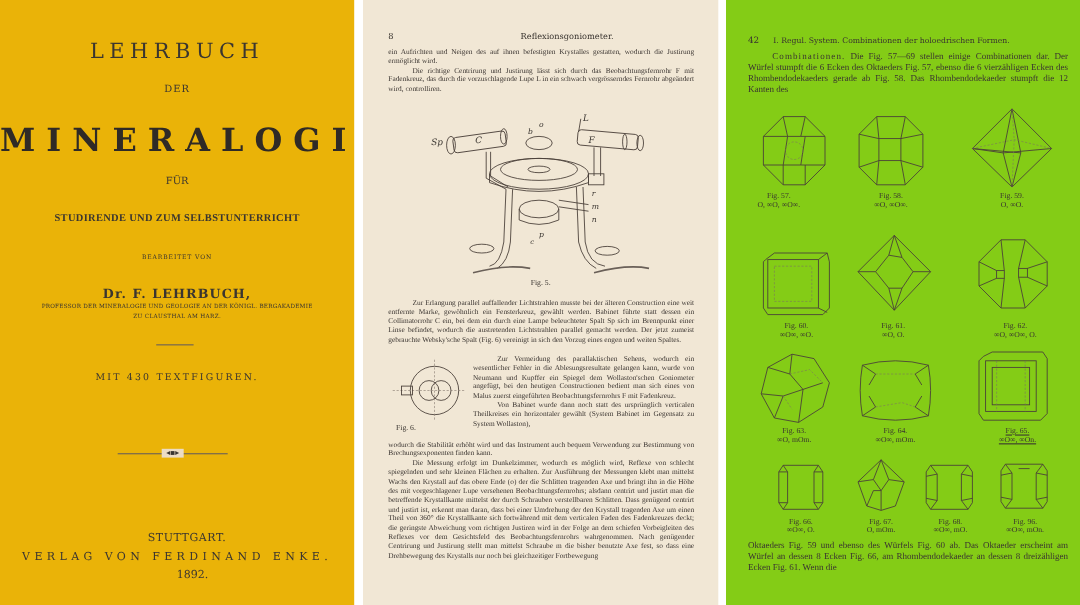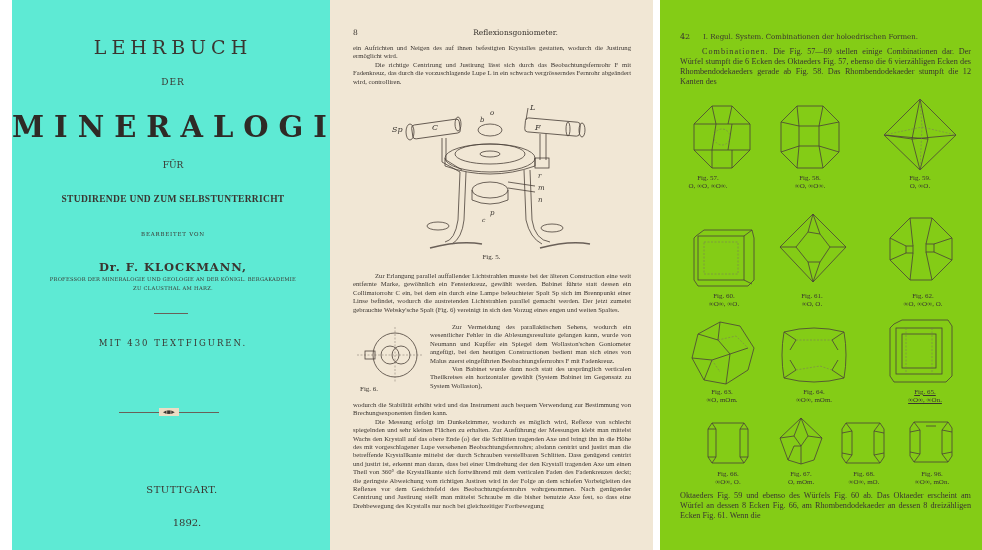--- a/index.html
+++ b/index.html
@@ -1,19 +1,19 @@
 <!DOCTYPE html>
 <html><head>
 <meta charset="utf-8">
 <style>
   html, body { margin:0; padding:0; }
   body { width:982px; height:550px; background:#ffffff; position:relative; overflow:hidden;
          font-family:"DejaVu Serif", serif; color:#3a3530; }
   .page { position:absolute; top:0; height:550px; overflow:hidden; }
-  #p1 { left:12px; width:322px; background:#5eead4; }
+  #p1 { left:0; width:322px; background:#eab308; }
   #p2 { left:330px; width:323px; background:#f1e7d5; }
   #p3 { left:660px; width:322px; background:#84cc16; }
   .c { position:absolute; left:0; right:0; text-align:center; white-space:nowrap; }
   
   .t-lehrbuch { top:36px; font-size:19px; letter-spacing:5px; }
   .t-der { top:77px; font-size:9px; letter-spacing:1px; }
   .t-miner { top:110px; font-size:29px; letter-spacing:10px; font-weight:bold; color:#2f2a26; }
   .t-fur { top:160px; font-size:9px; }
   .t-stud { top:194px; font-size:9.5px; font-weight:bold; letter-spacing:0.3px; font-family:"Liberation Serif", serif; }
   .t-bearb { top:231px; font-size:5.5px; letter-spacing:0.8px; }
@@ -41,28 +41,29 @@
 </head>
 <body>
 
 <div class="page" id="p1">
   <div class="c t-lehrbuch">LEHRBUCH</div>
   <div class="c t-der">DER</div>
   <div class="c t-miner">MINERALOGIE.</div>
   <div class="c t-fur">FÜR</div>
   <div class="c t-stud">STUDIRENDE UND ZUM SELBSTUNTERRICHT</div>
   <div class="c t-bearb">BEARBEITET VON</div>
-  <div class="c t-dr">Dr. F. KLOCKMANN,</div>
+  <div class="c t-dr">Dr. F. LEHRBUCH,</div>
   <div class="c t-prof">PROFESSOR DER MINERALOGIE UND GEOLOGIE AN DER KÖNIGL. BERGAKADEMIE</div>
   <div class="c t-zu">ZU CLAUSTHAL AM HARZ.</div>
   <div class="rule-short"></div>
   <div class="c t-mit">MIT 430 TEXTFIGUREN.</div>
   <div class="ornament"></div>
   <div class="ornament-mid">◂▪▸</div>
   <div class="c t-stutt">STUTTGART.</div>
+  <div class="c t-verlag">VERLAG VON FERDINAND ENKE.</div>
   <div class="c t-year">1892.</div>
 </div>
 
 <div class="page" id="p2">
   <div class="runhead" style="left:23px;">8</div>
   <div class="runhead" style="left:0;right:0;text-align:center;padding-left:48px;">Reflexionsgoniometer.</div>
 
   <div class="para" style="left:23px; width:278px; top:44px;">
     <p>ein Aufrichten und Neigen des auf ihnen befestigten Krystalles gestatten, wodurch die Justirung ermöglicht wird.</p>
     <p class="indent">Die richtige Centrirung und Justirung lässt sich durch das Beobachtungsfernrohr F mit Fadenkreuz, das durch die vorzuschlagende Lupe L in ein schwach vergrösserndes Fernrohr abgeändert wird, controlliren.</p>

